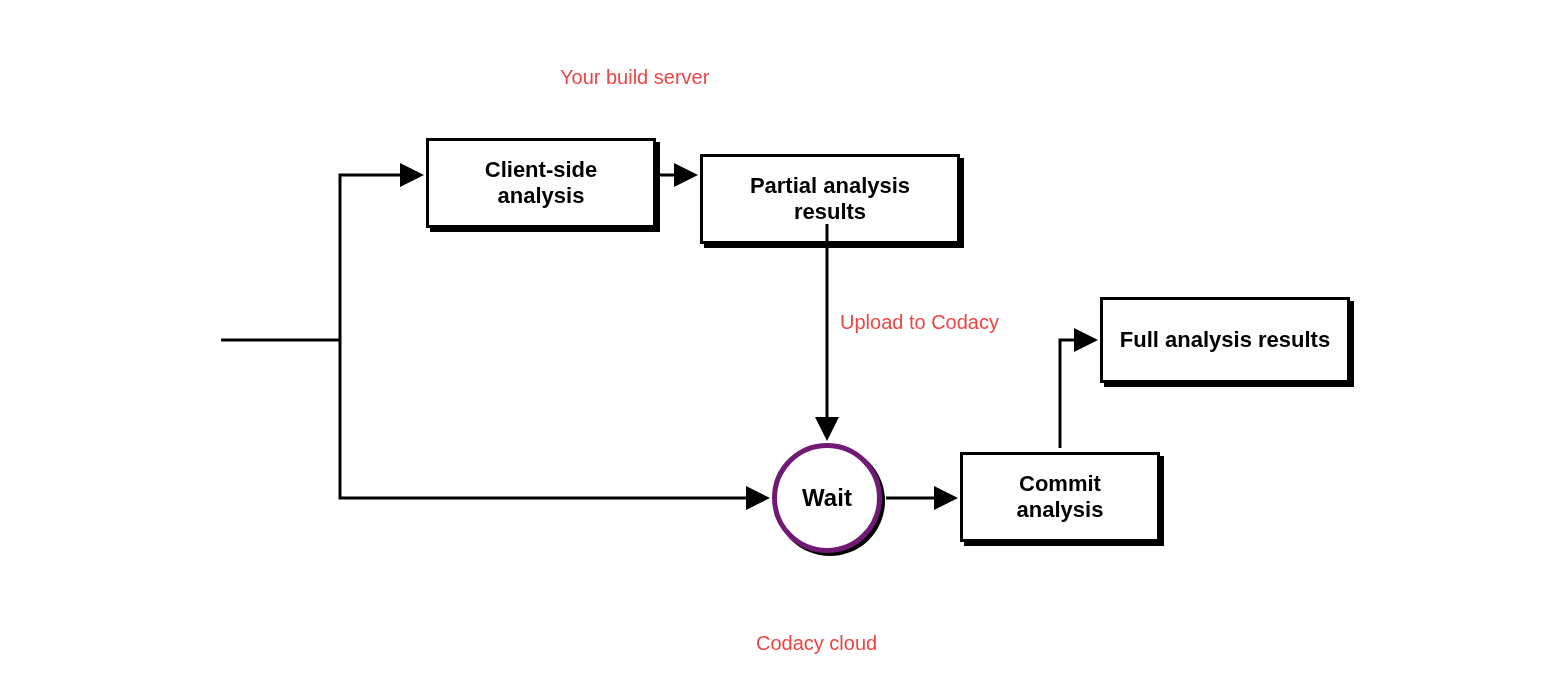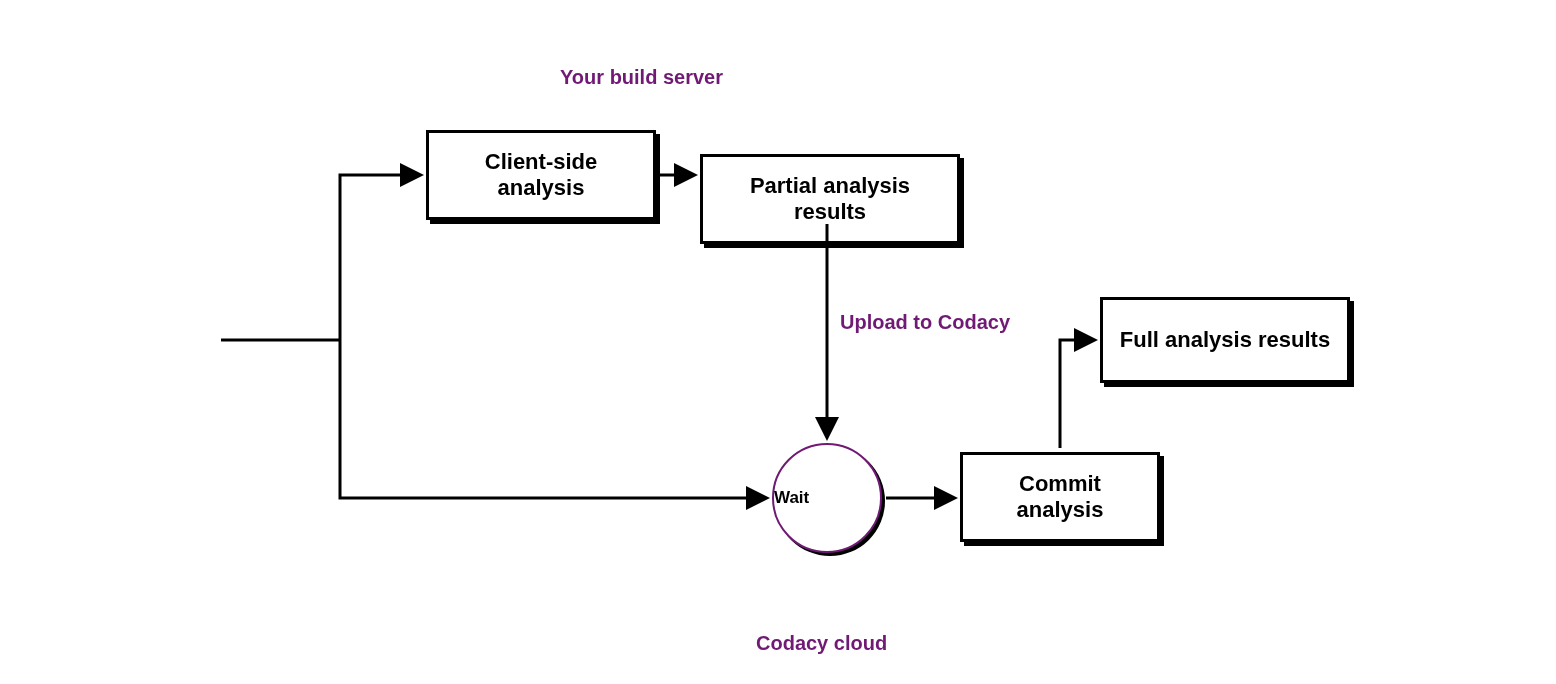--- a/index.html
+++ b/index.html
@@ -26,53 +26,53 @@
       line-height: 1.2;
       background: #fff;
       border: 3px solid #000;
       padding: 10px 14px;
       box-shadow: 4px 4px 0 #000;
     }
     .node-circle {
       position: absolute;
       display: flex;
       align-items: center;
-      justify-content: flex-start;
+      justify-content: center;
       text-align: center;
       font-weight: 700;
-      font-size: 17px;
+      font-size: 24px;
       background: #fff;
-      border: 2px solid #701a75;
+      border: 5px solid #701a75;
       border-radius: 50%;
       box-shadow: 3px 3px 0 #000;
     }
     .label {
       position: absolute;
-      font-weight: 700;
+      font-weight: 400;
       font-size: 20px;
-      color: #701a75;
+      color: #ef4444;
       white-space: nowrap;
     }
     svg.connectors {
       position: absolute;
       top: 0; left: 0;
       width: 1556px; height: 684px;
       pointer-events: none;
     }
   </style>
 </head>
 <body>
 
 <div class="diagram">
 
   <div class="label" style="left:560px; top:66px;">Your build server</div>
   <div class="label" style="left:756px; top:632px;">Codacy cloud</div>
 
 
-  <div class="node-box" style="left:426px; top:130px; width:230px; height:90px;">
+  <div class="node-box" style="left:426px; top:138px; width:230px; height:90px;">
     <span>Client-side analysis</span>
   </div>
 
   <div class="node-box" style="left:700px; top:130px; width:260px; height:90px;margin-top:24px;">
     <span>Partial analysis results</span>
   </div>
 
   <div class="node-circle" style="left:772px; top:443px; width:110px; height:110px;">
     <span>Wait</span>
   </div>

